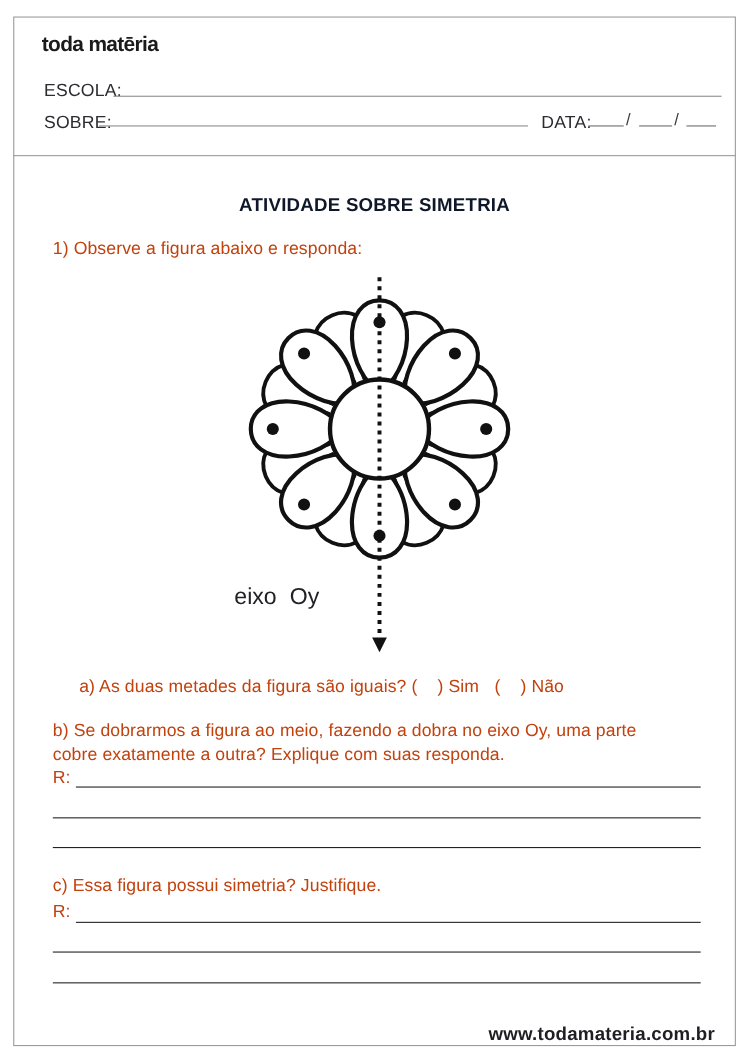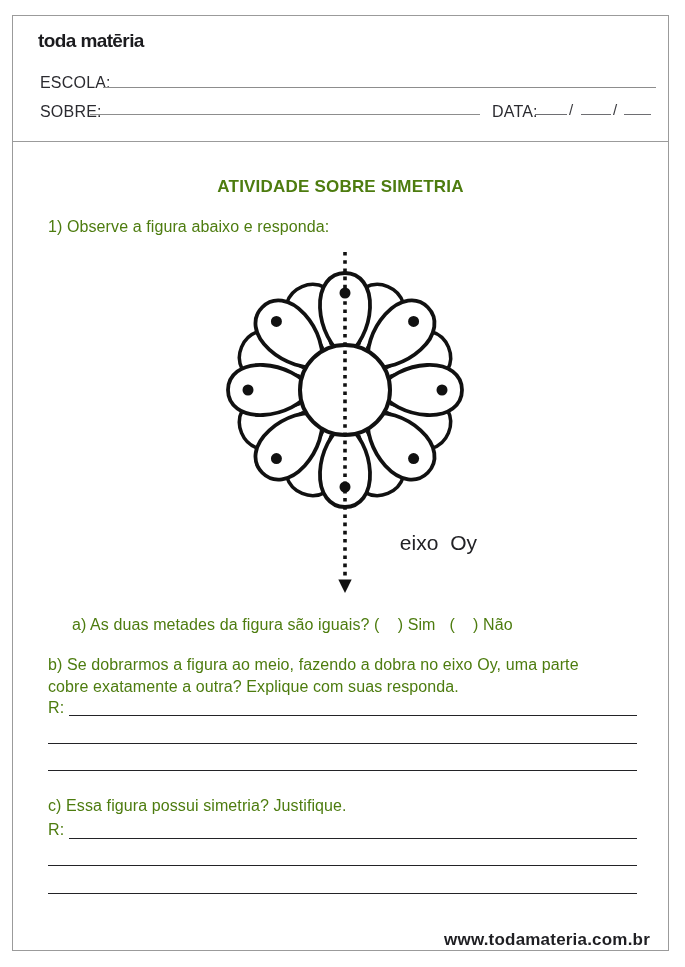--- a/index.html
+++ b/index.html
@@ -21,25 +21,25 @@
   .h-line{height:0;border-top:1.5px solid #8d8d8d;}
   .escola-line{left:103px;top:87px;width:553px;}
   .nome-line{left:90px;top:114px;width:390px;}
   .date-line1{left:535px;top:114px;width:32px;border-top-color:#6e6e72;}
   .date-line2{left:581px;top:114px;width:30px;border-top-color:#6e6e72;}
   .date-line3{left:624px;top:114px;width:27px;border-top-color:#6e6e72;}
   .date-sep{font-size:15px;color:#3a3a3e;top:101px;}
   .date-sep1{left:569px;}
   .date-sep2{left:613px;}
   
-  .ws-title{left:12px;top:177px;width:657px;text-align:center;font-size:17px;font-weight:700;color:#4d7c0f;letter-spacing:0.2px;}
-  .body-text{font-size:16px;color:#4d7c0f;letter-spacing:0.1px;}
+  .ws-title{left:12px;top:177px;width:657px;text-align:center;font-size:17px;font-weight:700;color:#0f172a;letter-spacing:0.2px;}
+  .body-text{font-size:16px;color:#c2410c;letter-spacing:0.1px;}
   .q1{left:48px;top:218px;}
   .figure-wrap{left:213px;top:246px;width:264px;height:352px;}
-  .axis-label{left:213px;top:531px;width:264px;text-align:right;font-size:21px;color:#222226;word-spacing:6px;}
+  .axis-label{left:213px;top:531px;width:264px;text-align:left;font-size:21px;color:#222226;word-spacing:6px;}
   .qa{left:48px;top:616px;white-space:pre;margin-left:24px;}
   .qa .opt{white-space:pre;}
   .qa .gap{display:inline-block;width:14px;}
   .qb1{left:48px;top:656px;}
   .qb2{left:48px;top:678px;}
   .r-b{left:48px;top:699px;}
   .r-c{left:48px;top:821px;}
   .ans-line{height:0;border-top:1.6px solid #232327;}
   .r-line-b{left:69px;top:715px;width:568px;}
   .blank-1{left:48px;top:743px;width:589px;}

